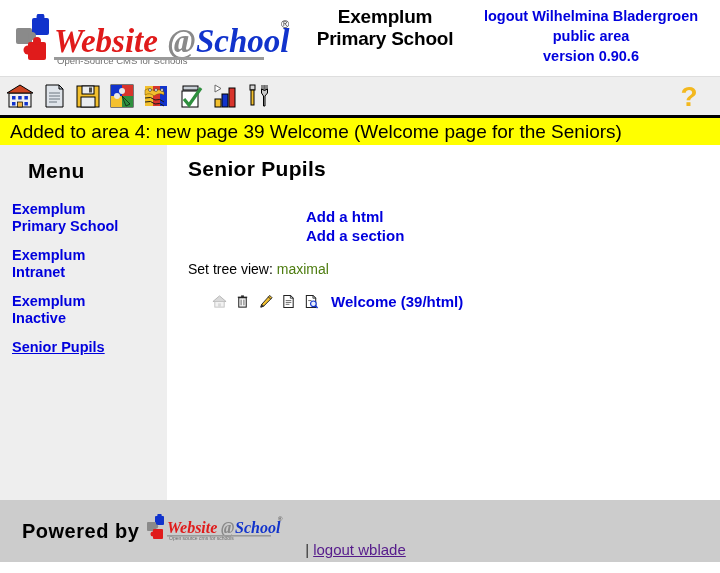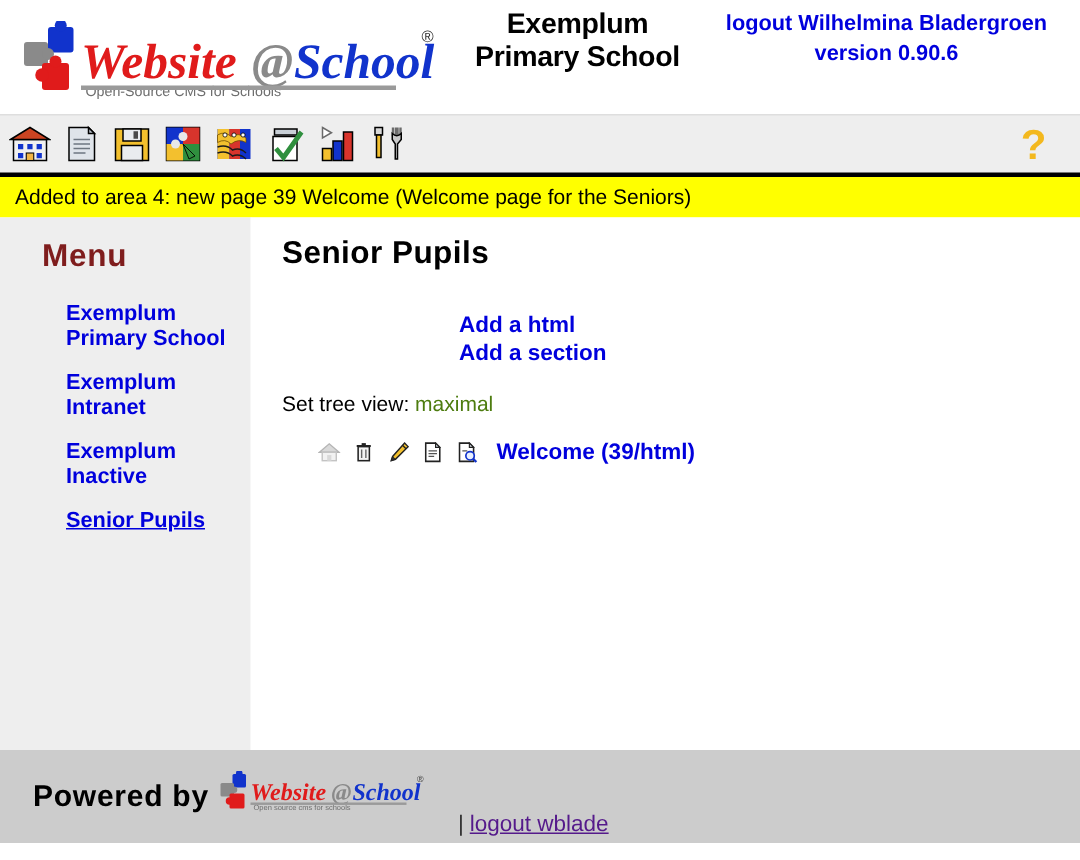--- a/index.html
+++ b/index.html
@@ -73,21 +73,21 @@
     width: 28px; height: 28px;
     display: block;
     cursor: pointer;
   }
   .help-icon { width: 26px; height: 30px; cursor: pointer; margin-right: 10px;}
 
   
   .msgbar {
     background: #ffff00;
     color: #000000;
-    font-size: 14px;
+    font-size: 19px;
     height: 27px;
     line-height: 27px;
     padding-left: 10px;
     box-sizing: border-box;
     border-bottom: 1px solid #ffff00;
   }
 
   
   .page-body {
     display: flex;
@@ -97,26 +97,26 @@
   .sidebar {
     width: 168px;
     background: #eeeeee;
     box-sizing: border-box;
     padding: 14px 0 0 0;
     border-right: 1px solid #ffffff;
   }
   .menu-title {
     font-size: 21px;
     font-weight: bold;
-    color: #7f1d1d;
+    color: #000000;
     padding: 0 0 0 28px;
     margin-bottom: 18px;
     letter-spacing: 0.5px;
   }
-  .menu-list { padding-left: 44px; }
+  .menu-list { padding-left: 12px; }
   .menu-item {
     display: block;
     color: #0000dd;
     font-size: 14.5px;
     font-weight: bold;
     line-height: 17px;
     text-decoration: none;
     margin-bottom: 12px;
     max-width: 122px;
   }
@@ -235,20 +235,21 @@
     </svg>
   </div>
 
   <div class="school-title">
     <div>Exemplum</div>
     <div>Primary School</div>
   </div>
 
   <div class="header-right">
     <a href="#">logout Wilhelmina Bladergroen</a>
+    <span>public area</span>
     <span>version 0.90.6</span>
   </div>
 </div>
 
 <div class="toolbar">
   <div class="toolbar-left">
 
     <svg class="tb-icon" viewBox="0 0 28 28">
       <rect x="3" y="11" width="22" height="14" fill="#f0f0f0" stroke="#000" stroke-width="1"></rect>
       <polygon points="1,11 14,3 27,11" fill="#cc4422" stroke="#000" stroke-width="1"></polygon>

